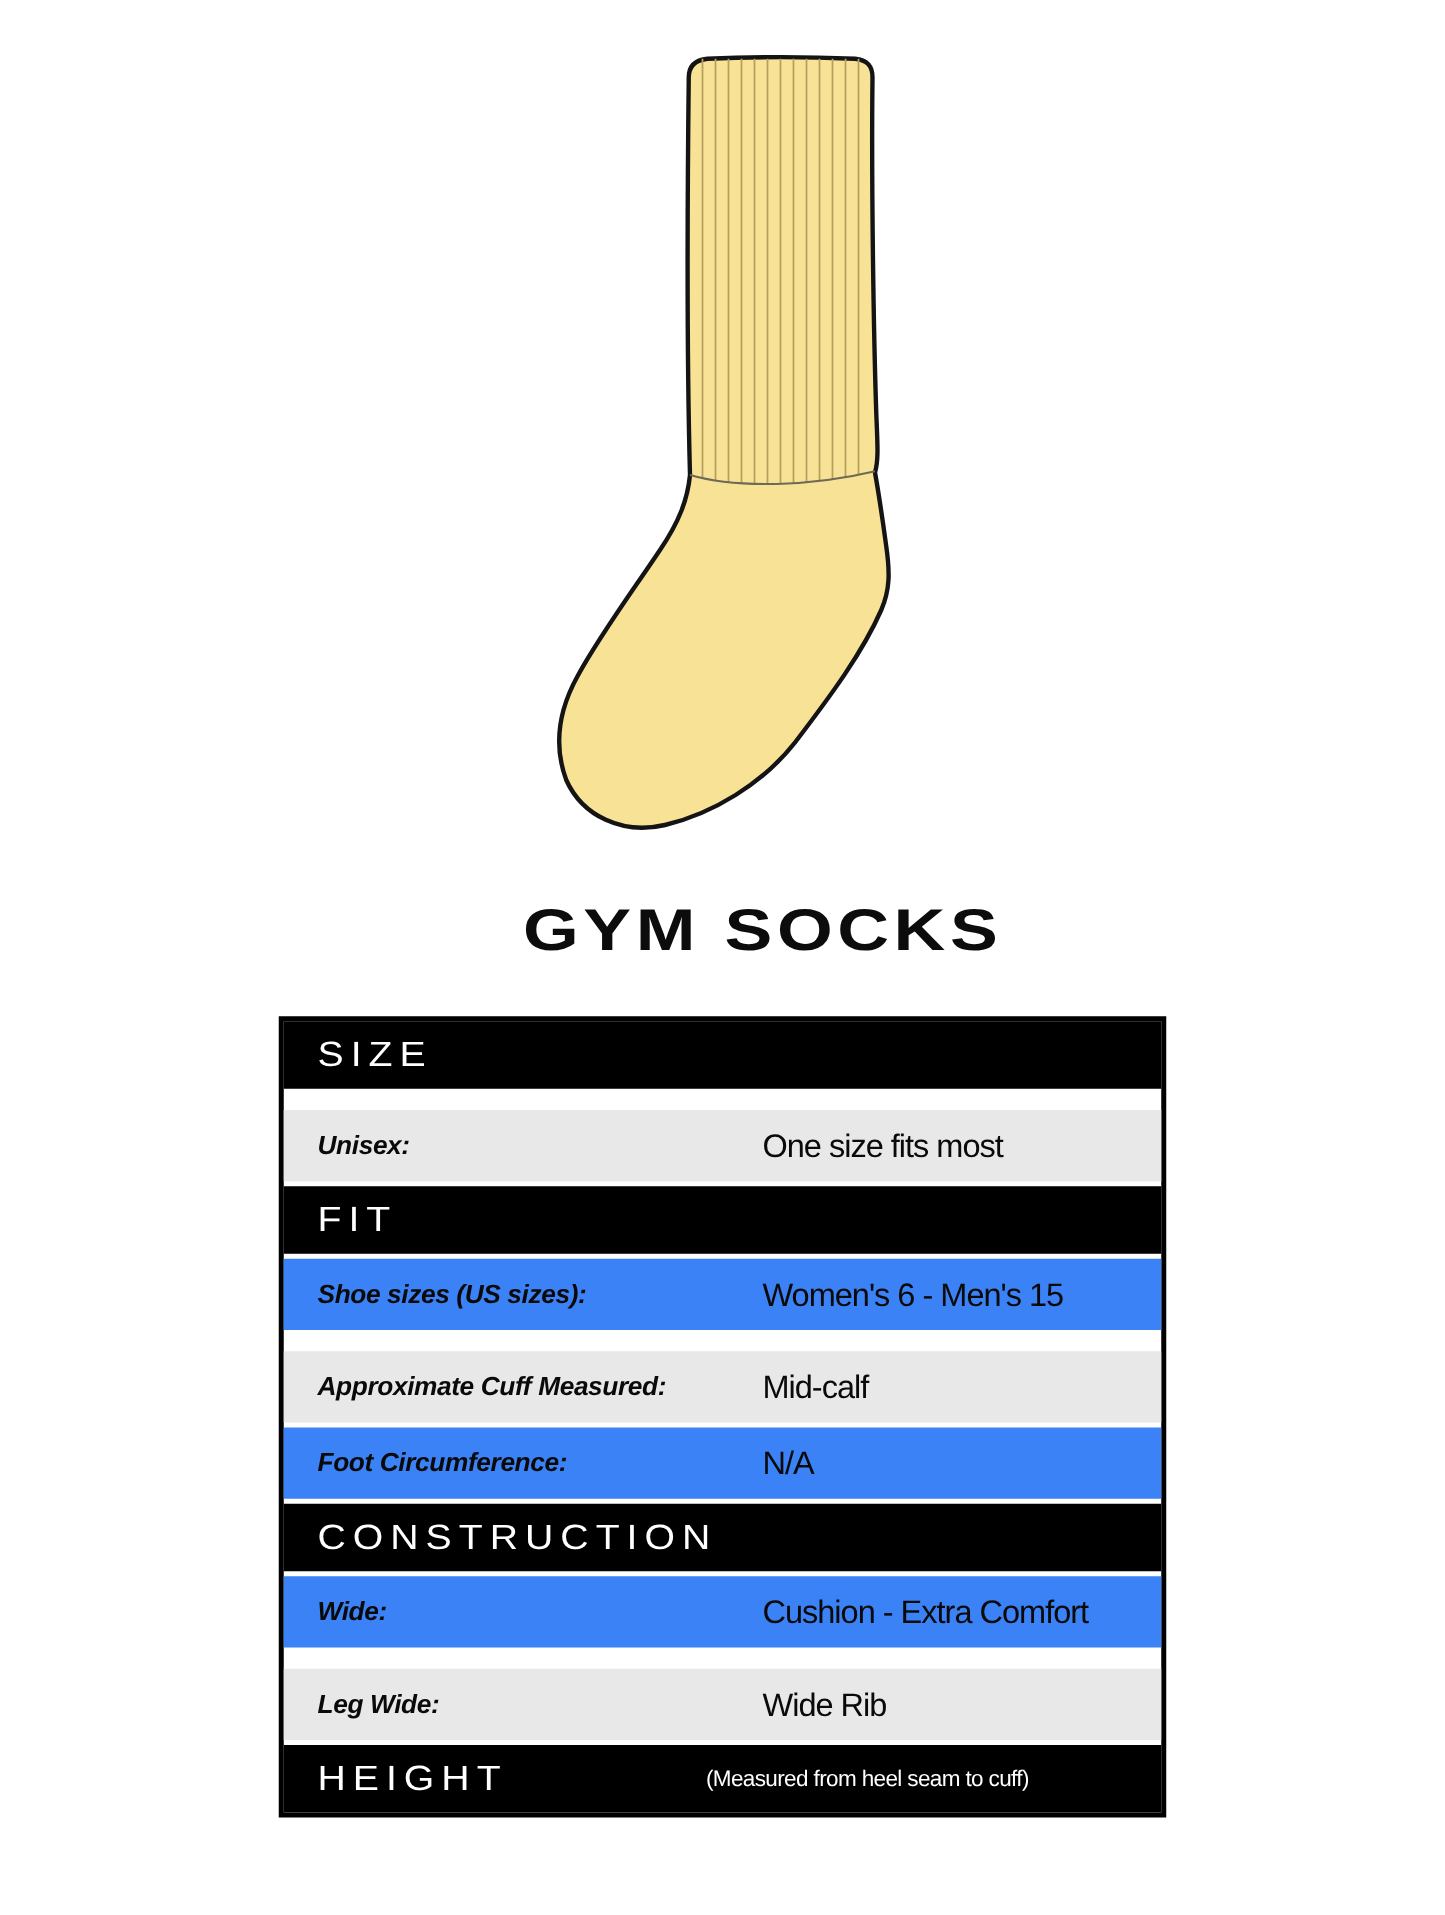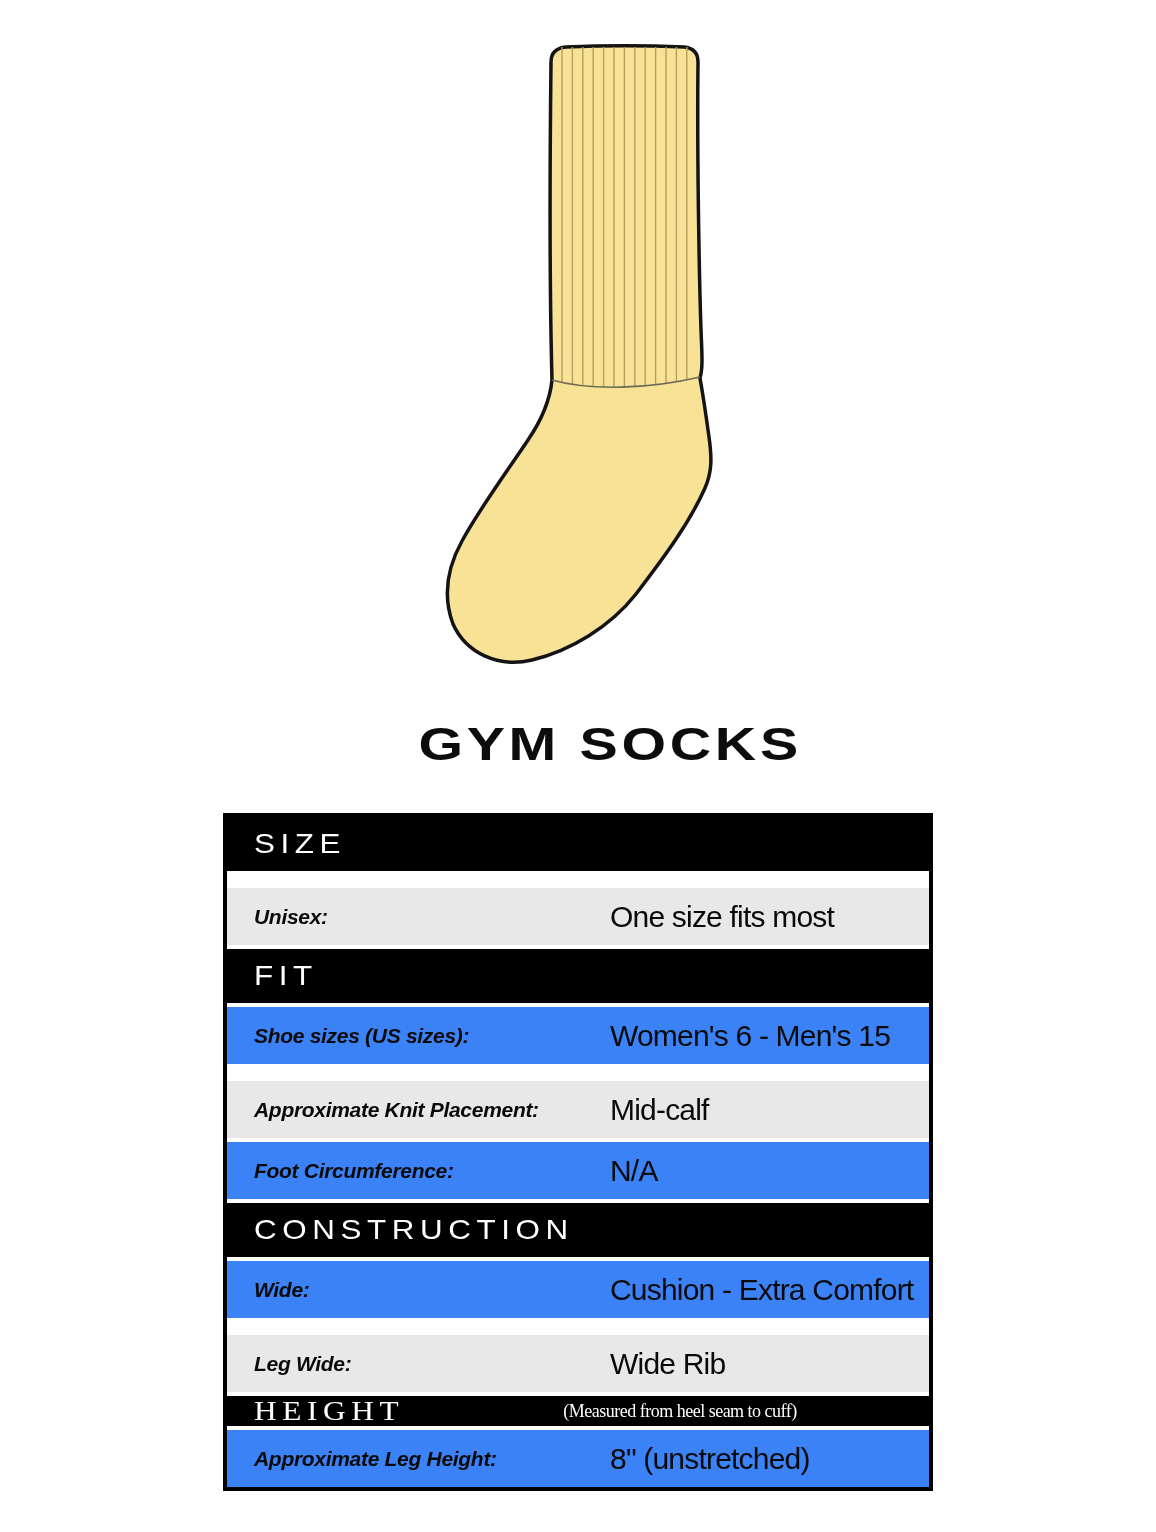--- a/index.html
+++ b/index.html
@@ -25,21 +25,21 @@
     box-sizing:border-box;border:4px solid #000;background:#fff;
     display:flex;flex-direction:column;gap:4px;
   }
   .t-row{
     width:100%;box-sizing:border-box;display:flex;align-items:center;
     position:relative;flex:0 0 auto;
   }
   .t-header{
     background:#000;height:54px;padding-left:27px;
   }
-  .t-header.short{height:30px;font-family:Liberation Serif, serif;}
+  .t-header.short{height:54px;}
   .hdr-text{
     color:#fff;font-size:28px;font-weight:400;letter-spacing:5px;
     display:inline-block;transform:scaleX(1.12);transform-origin:left center;
     white-space:nowrap;
   }
   .hdr-sub{
     color:#fff;font-size:18px;font-weight:400;letter-spacing:-0.5px;
     margin-left:175px;white-space:nowrap;
   }
   .t-data{
@@ -48,21 +48,21 @@
   .t-data.shade{
     background:#e8e8e8;margin-right:3px;margin-top:13px;
   }
   .t-label{
     position:absolute;left:27px;top:50%;transform:translateY(-50%);
     font-size:21px;font-weight:700;font-style:italic;color:#0a0a0a;
     letter-spacing:-0.3px;white-space:nowrap;
   }
   .t-value{
     position:absolute;left:383px;top:50%;transform:translateY(-50%);
-    font-size:30px;font-weight:400;color:#0a0a0a;
+    font-size:26px;font-weight:400;color:#0a0a0a;
     letter-spacing:-0.8px;white-space:nowrap;
   }
 </style>
 </head>
 <body>
 
 <div class="sock-wrap">
   <svg width="320" height="660" viewBox="420 24 320 660" xmlns="http://www.w3.org/2000/svg">
     <defs>
       <clipPath id="ribClip">
@@ -119,21 +119,21 @@
       <span class="t-value">One size fits most</span>
     </div>
     <div class="t-row t-header">
       <span class="hdr-text">FIT</span>
     </div>
     <div class="t-data t-row">
       <span class="t-label">Shoe sizes (US sizes):</span>
       <span class="t-value">Women's 6 - Men's 15</span>
     </div>
     <div class="t-data t-row shade">
-      <span class="t-label">Approximate Knit Placement:</span>
+      <span class="t-label">Approximate Cuff Measured:</span>
       <span class="t-value">Mid-calf</span>
     </div>
     <div class="t-data t-row">
       <span class="t-label">Foot Circumference:</span>
       <span class="t-value">N/A</span>
     </div>
     <div class="t-row t-header">
       <span class="hdr-text">CONSTRUCTION</span>
     </div>
     <div class="t-data t-row">
@@ -141,17 +141,13 @@
       <span class="t-value">Cushion - Extra Comfort</span>
     </div>
     <div class="t-data t-row shade">
       <span class="t-label">Leg Wide:</span>
       <span class="t-value">Wide Rib</span>
     </div>
     <div class="t-row t-header short">
       <span class="hdr-text">HEIGHT</span>
       <span class="hdr-sub">(Measured from heel seam to cuff)</span>
     </div>
-    <div class="t-data t-row">
-      <span class="t-label">Approximate Leg Height:</span>
-      <span class="t-value">8" (unstretched)</span>
-    </div>
   </div>
 
 </body></html>

